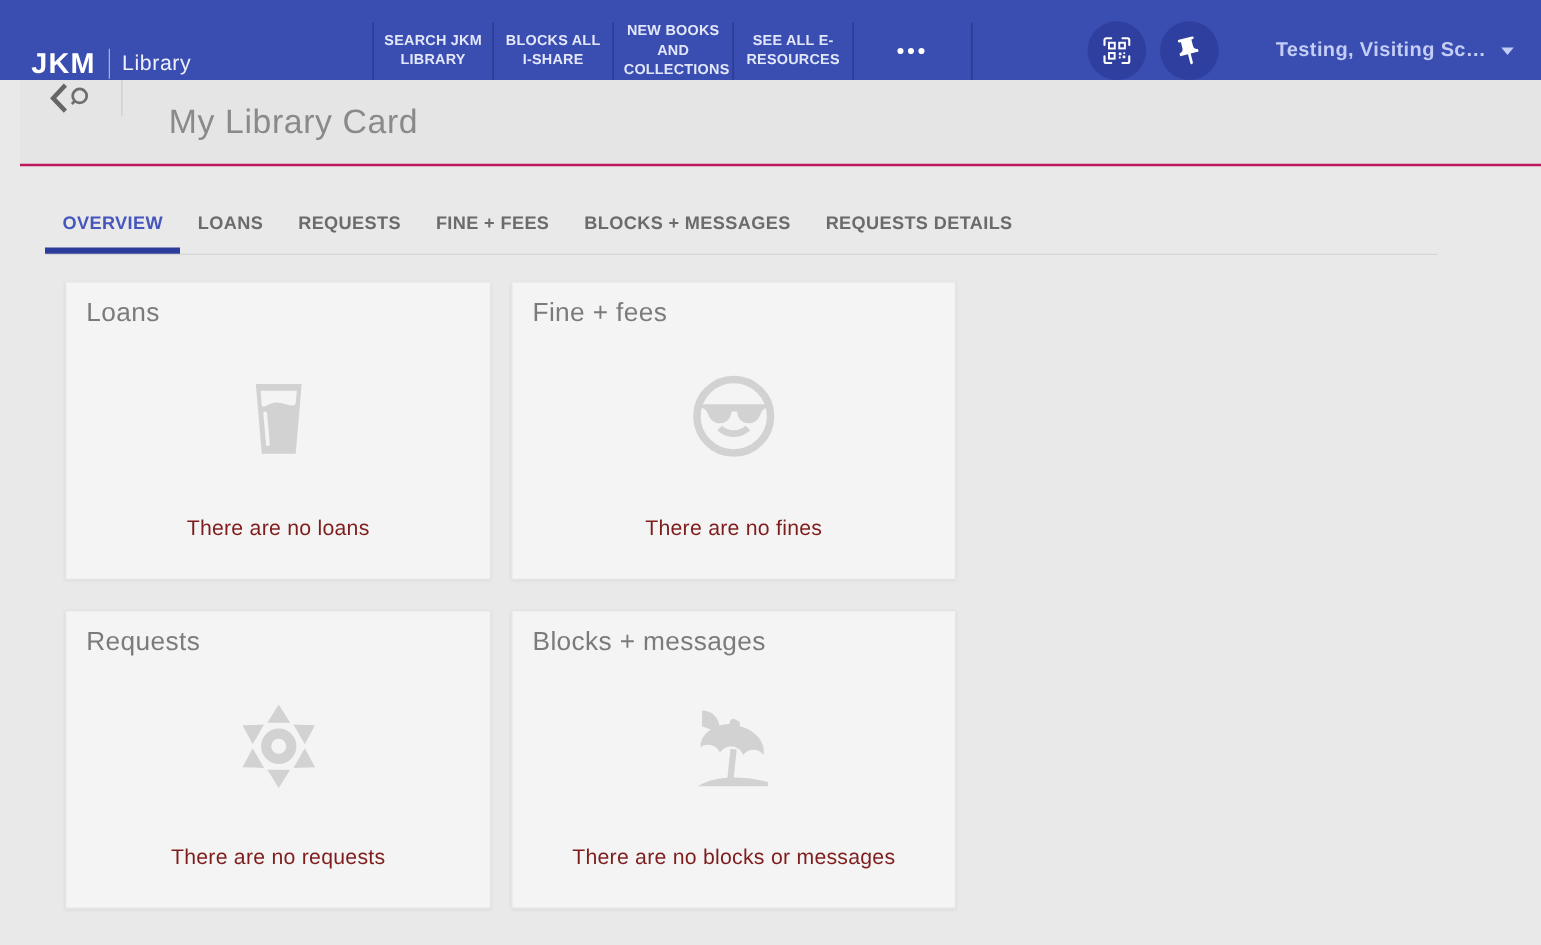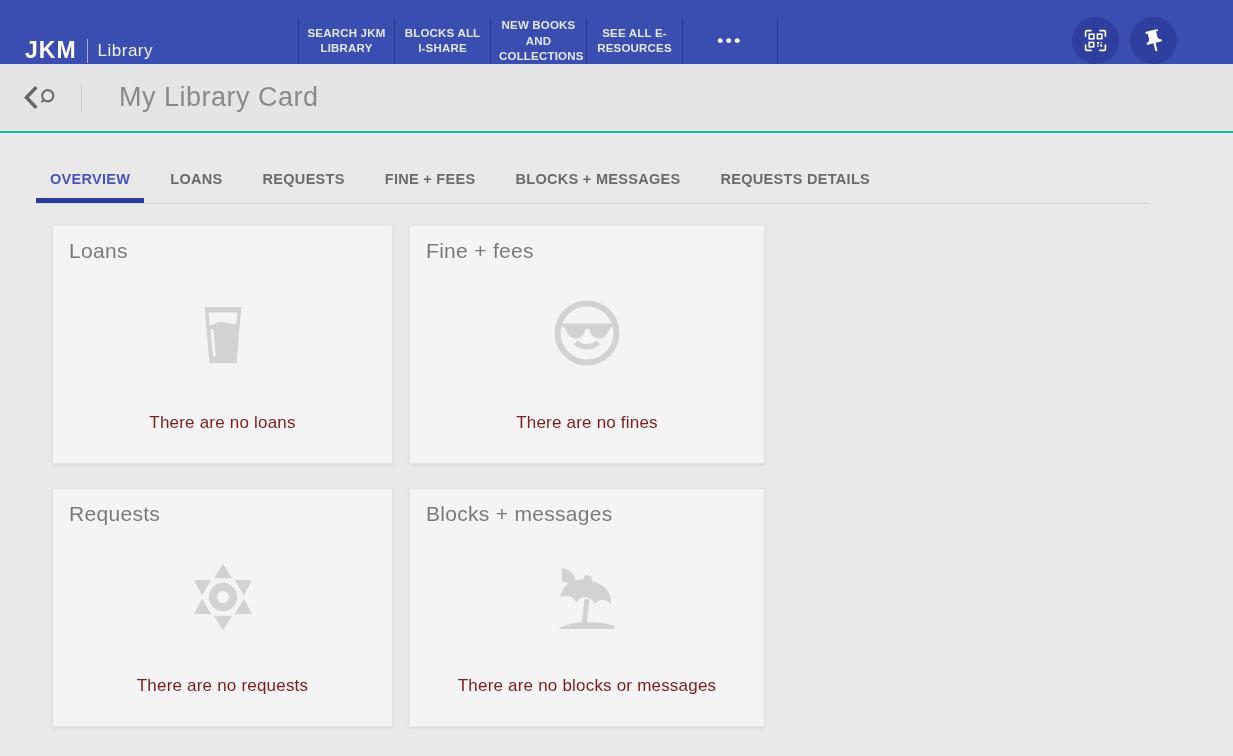--- a/index.html
+++ b/index.html
@@ -57,39 +57,39 @@
   .caret{
     width:0;height:0;margin-left:12px;
     border-left:5.5px solid transparent;
     border-right:5.5px solid transparent;
     border-top:6.5px solid #c3cdf6;
   }
 
   
   .page-header{
     height:67px;background:var(--header_bg,#e5e5e5);
-    border-bottom:2px solid #14b8a6;
-    display:flex;align-items:center;
+    border-bottom:2px solid #be185d;
+    display:flex;align-items:flex-start;margin-left:16px;
   }
   .back-box{
     width:82px;background:transparent;border:none;
     border-right:1px solid #cdcdcd;
     display:flex;align-items:center;justify-content:center;
   }
   .page-title{
     font-size:27px;color:#8a8a8a;font-weight:400;
     margin:0 0 0 37px;letter-spacing:.5px;
     align-self:center;
   }
 
   
   .tabs{
     margin:36px 0 0 36px;width:1114px;
     border-bottom:1px solid #d6d6d6;
-    display:flex;gap:12px;
+    display:flex;
   }
   .tab{
     background:none;border:none;position:relative;
     padding:2px 14px 16px;font-size:14.5px;font-weight:600;
     color:#6b6b6b;letter-spacing:.3px;white-space:nowrap;
   }
   .tab.active{color:var(--accent,#4656bd);}
   .tab.active::after{
     content:"";position:absolute;left:0;right:0;bottom:0;height:5px;
     background:var(--tab_underline,#2c3c9a);
@@ -154,20 +154,24 @@
           <rect x="16.1" y="15.5" width="1.9" height="1.9"></rect>
           <rect x="13.4" y="16.2" width="1.3" height="1.4"></rect>
           <rect x="16.6" y="13.2" width="1.3" height="1.2"></rect>
         </g>
       </svg>
     </button>
     <button class="icon-circle pin">
       <svg width="26" height="26" viewBox="0 0 24 24">
         <path transform="rotate(-14 12 12)" fill="#ffffff" d="M16 9V4h1a1 1 0 0 0 0-2H7a1 1 0 0 0 0 2h1v5c0 1.66-1.34 3-3 3v2h5.97v7l1 1 1-1v-7H19v-2c-1.66 0-3-1.34-3-3z"></path>
       </svg>
+    </button>
+    <button class="user-menu">
+      <span>Testing, Visiting Sc…</span>
+      <span class="caret"></span>
     </button>
   </div>
 </header>
 
 <div class="page-header">
   <button class="back-box">
     <svg width="42" height="27" viewBox="0 0 40 26">
       <path d="M15.5 3 L6 13 L15.5 23" stroke="#666666" stroke-width="3.4" fill="none" stroke-linejoin="miter"></path>
       <circle cx="26.5" cy="11.3" r="5.4" stroke="#6e6e6e" stroke-width="2.1" fill="none"></circle>
       <line x1="22.6" y1="15.3" x2="20.5" y2="17.5" stroke="#6e6e6e" stroke-width="2.1"></line>

